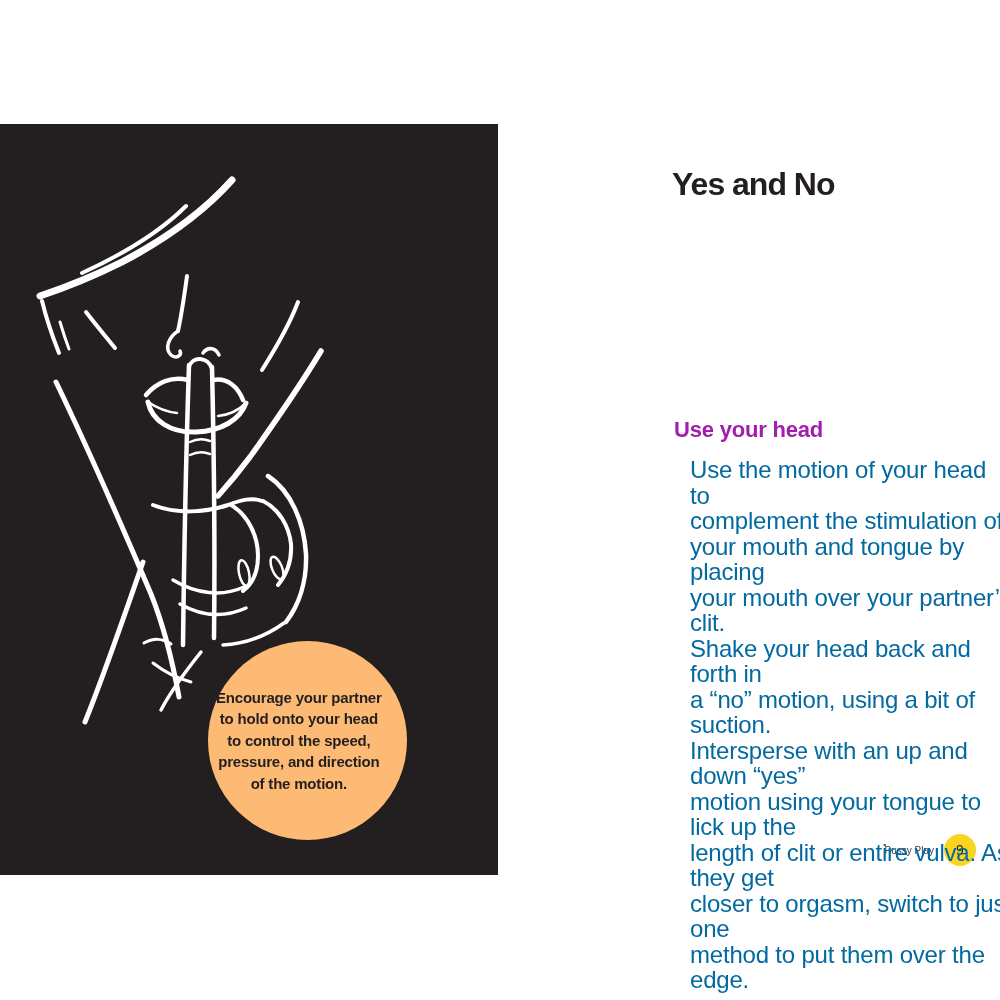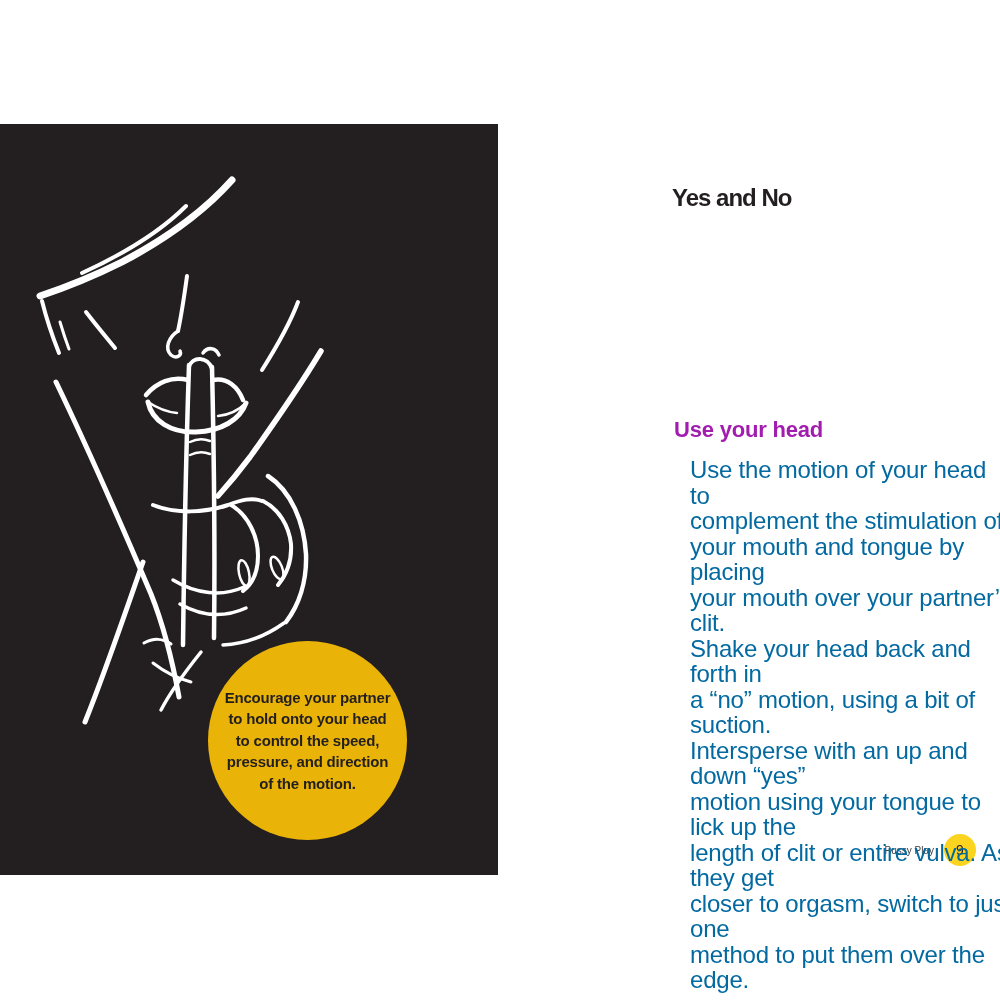--- a/index.html
+++ b/index.html
@@ -9,30 +9,30 @@
   }
   .page{position:absolute;inset:0;width:1000px;height:1000px;}
 
   
   .panel{position:absolute;left:0;top:124px;width:498px;height:751px;background:#231F20;}
   .panel svg{position:absolute;left:0;top:0;}
 
   
   .bubble{
     position:absolute;left:208px;top:517px;width:199px;height:199px;border-radius:50%;
-    background:#eab308;display:flex;align-items:center;justify-content:center;text-align:center;
+    background:#fdba74;display:flex;align-items:center;text-align:center;
   }
   .bubble p{
     margin:0;padding:0 8px;font-weight:bold;font-size:15px;line-height:21.5px;
     color:#231F20;white-space:pre-line;letter-spacing:-0.2px;
   }
 
   
   .title{
-    position:absolute;left:672px;top:186px;margin:0;font-size:24px;line-height:1;
+    position:absolute;left:672px;top:168px;margin:0;font-size:32px;line-height:1;
     font-weight:bold;letter-spacing:-1px;color:#231F20;z-index:2;
   }
   .big-num{
     position:absolute;left:597px;top:263px;font-size:280px;line-height:1;font-weight:bold;
     color:#FAD41F;letter-spacing:-18px;z-index:0;
   }
   .subhead{
     position:absolute;left:674px;top:419px;margin:0;font-size:22px;line-height:1;
     font-weight:bold;color:#a21caf;letter-spacing:-0.2px;z-index:2;
   }

